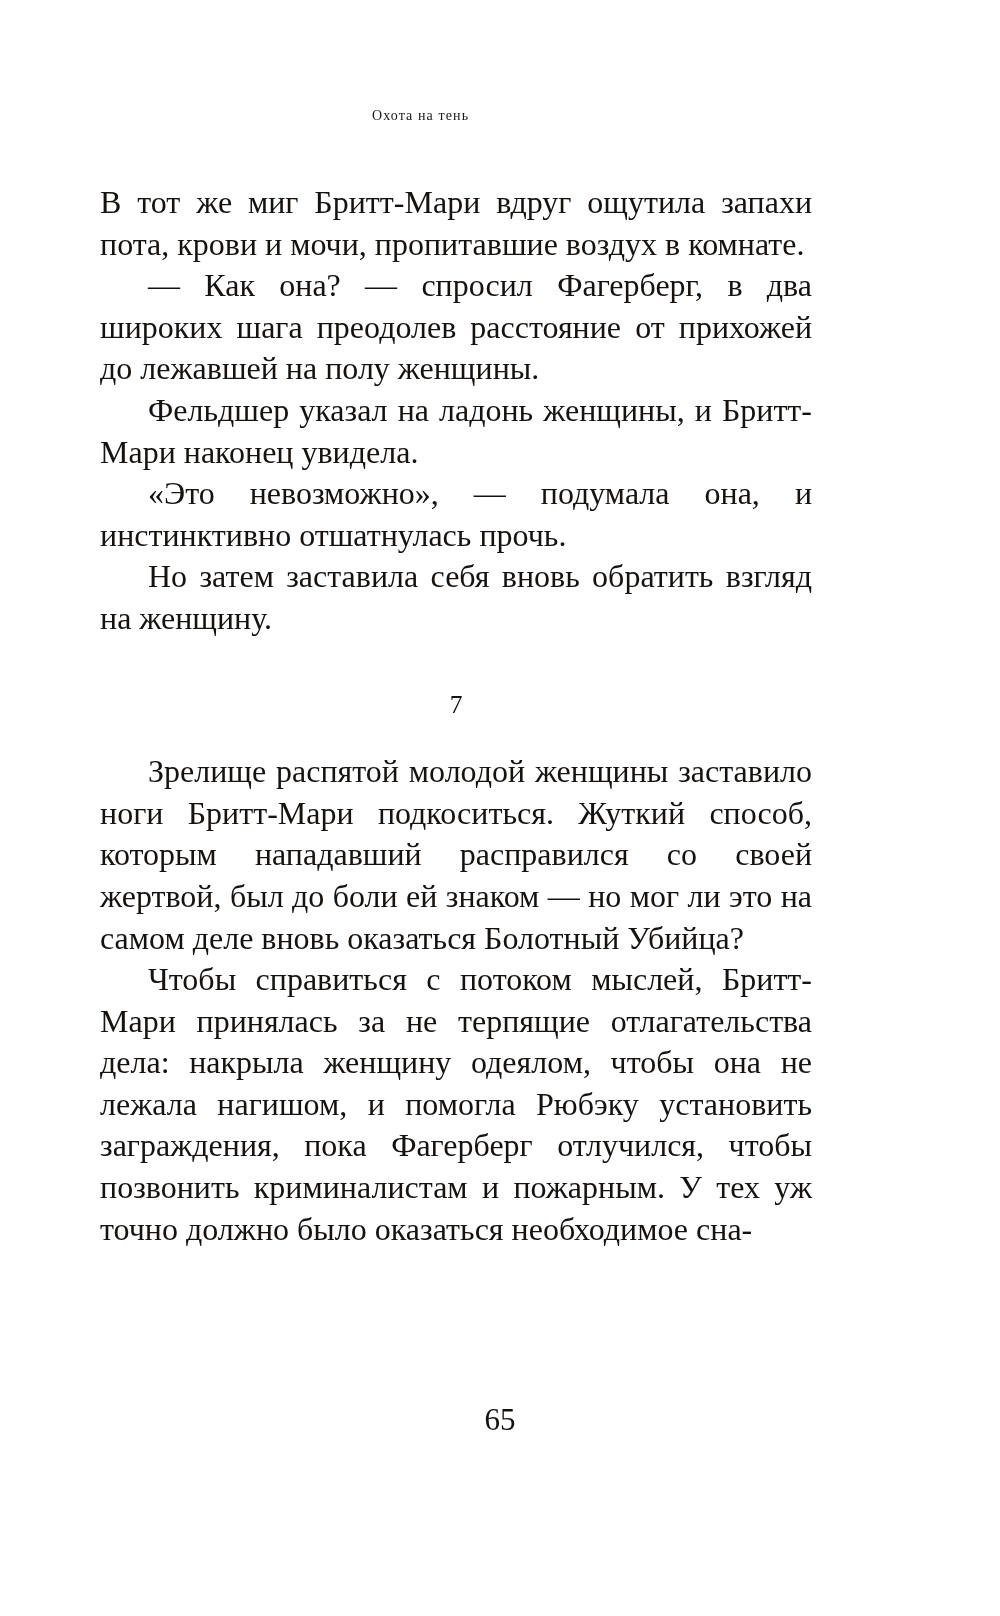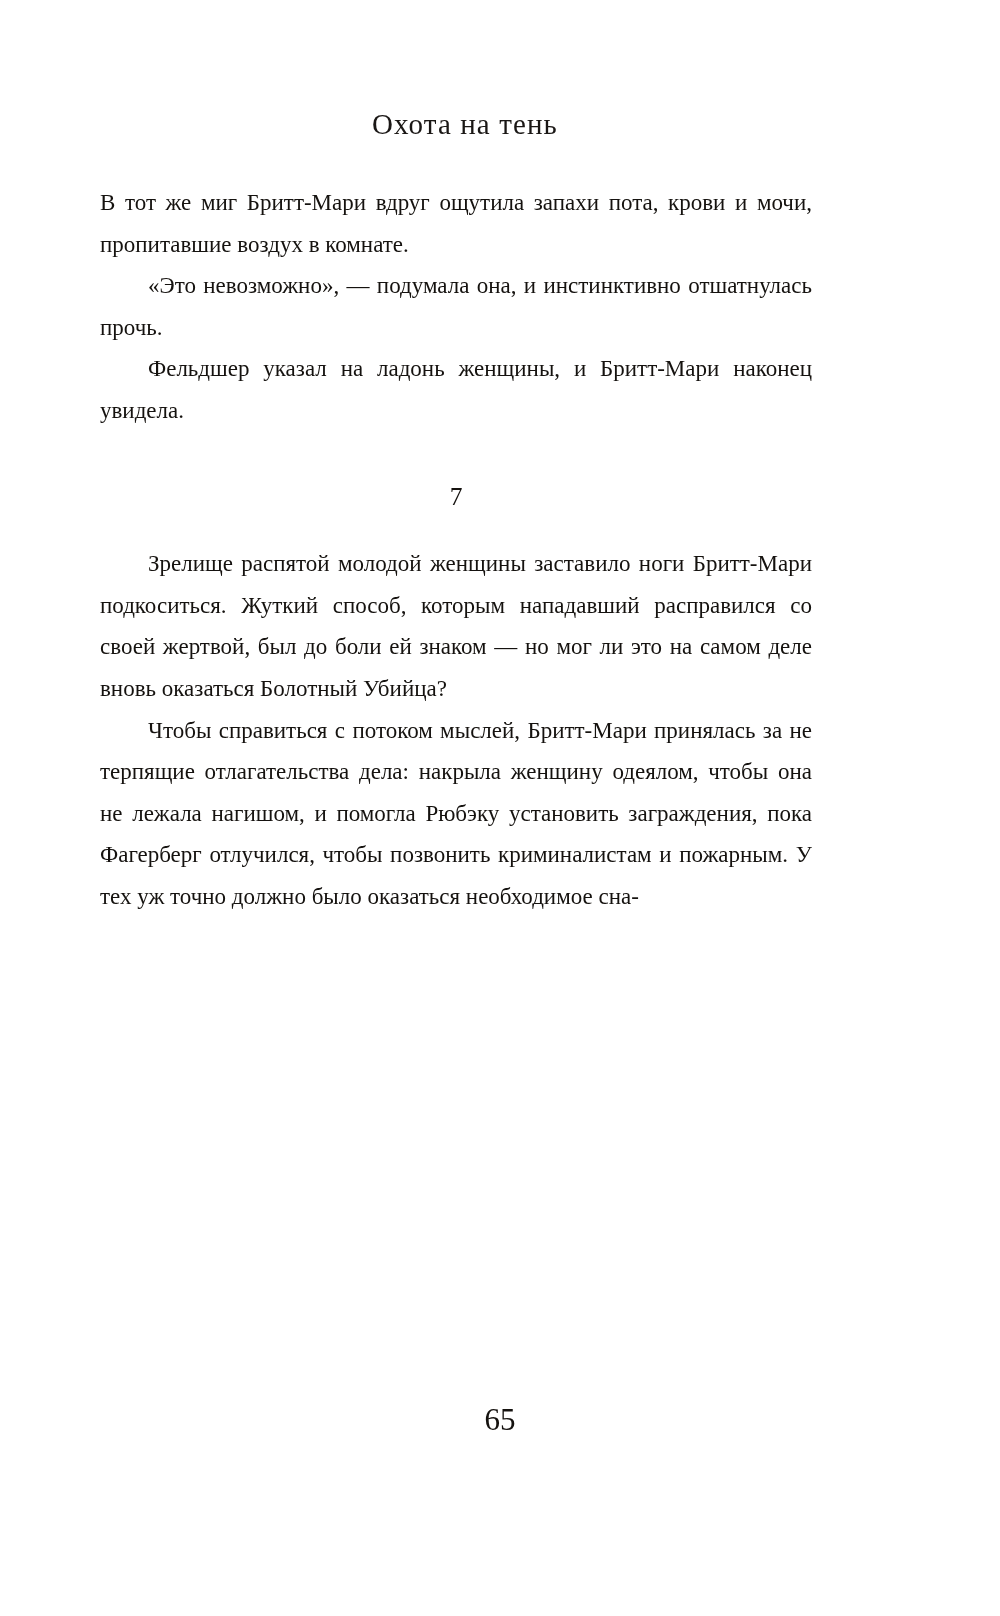--- a/index.html
+++ b/index.html
@@ -21,34 +21,34 @@
     top: 0;
     width: 1000px;
     height: 1616px;
     box-sizing: border-box;
     padding: 0;
   }
   .running-head {
     position: absolute;
     left: 372px;
     top: 108px;
-    font-size: 29px;
+    font-size: 14px;
     letter-spacing: 1.1px;
     color: #1a1715;
     font-family: "Liberation Serif", "DejaVu Serif", serif;
   }
   .body-text {
     position: absolute;
     left: 100px;
     top: 182px;
     width: 712px;
   }
   .para {
     margin: 0;
-    font-size: 23px;
+    font-size: 32px;
     line-height: 41.6px;
     text-align: justify;
     text-justify: inter-word;
     color: #15120f;
     hyphens: manual;
   }
   .para.indent {
     text-indent: 48px;
   }
   .section-number {
@@ -76,22 +76,24 @@
 </head>
 <body>
 
 <div class="page">
 
   <div class="running-head">Охота на тень</div>
 
   <div class="body-text">
 
     <p class="para blk">В тот же миг Бритт-Мари вдруг ощутила запахи пота, крови и мочи, пропитавшие воздух в комнате.</p>
+    <p class="para blk indent">— Как она? — спросил Фагерберг, в два широких шага преодолев расстояние от прихожей до лежавшей на полу женщины.</p>
+    <p class="para blk indent">Фельдшер указал на ладонь женщины, и Бритт-Мари наконец увидела.</p>
     <p class="para blk indent">«Это невозможно», — подумала она, и инстинктивно отшатнулась прочь.</p>
-    <p class="para blk indent">Фельдшер указал на ладонь женщины, и Бритт-Мари наконец увидела.</p>
+    <p class="para blk indent">Но затем заставила себя вновь обратить взгляд на женщину.</p>
 
     <p class="section-number">7</p>
 
     <p class="para blk indent">Зрелище распятой молодой женщины заставило ноги Бритт-Мари подкоситься. Жуткий способ, которым нападавший расправился со своей жертвой, был до боли ей знаком — но мог ли это на самом деле вновь оказаться Болотный Убийца?</p>
     <p class="para blk indent">Чтобы справиться с потоком мыслей, Бритт-Мари принялась за не терпящие отлагательства дела: накрыла женщину одеялом, чтобы она не лежала нагишом, и помогла Рюбэку установить заграждения, пока Фагерберг отлучился, чтобы позвонить криминалистам и пожарным. У тех уж точно должно было оказаться необходимое сна-</p>
 
   </div>
 
   <div class="folio">65</div>
 

